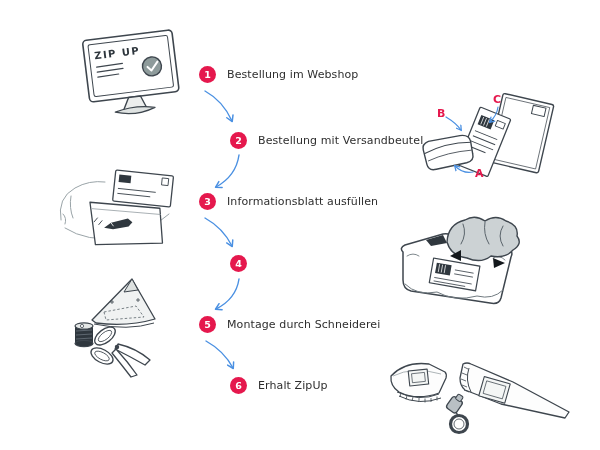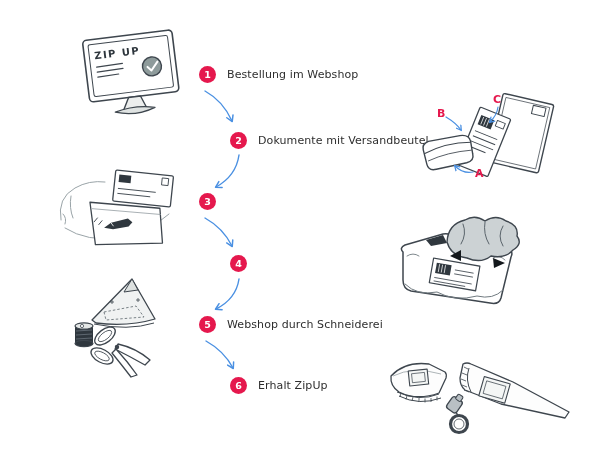--- a/index.html
+++ b/index.html
@@ -21,31 +21,32 @@
 <body>
 
 <div class="canvas">
 
   <div class="step" style="left:199px;top:66px">
     <span class="badge">1</span>
     <span class="step-label">Bestellung im Webshop</span>
   </div>
   <div class="step" style="left:230px;top:132px">
     <span class="badge">2</span>
-    <span class="step-label">Dokumente mit Versandbeutel</span>
+    <span class="step-label">Bestellung mit Versandbeutel</span>
   </div>
   <div class="step" style="left:199px;top:193px">
     <span class="badge">3</span>
+    <span class="step-label">Informationsblatt ausfüllen</span>
   </div>
   <div class="step" style="left:230px;top:255px">
     <span class="badge">4</span>
   </div>
   <div class="step" style="left:199px;top:316px">
     <span class="badge">5</span>
-    <span class="step-label">Webshop durch Schneiderei</span>
+    <span class="step-label">Montage durch Schneiderei</span>
   </div>
   <div class="step" style="left:230px;top:377px">
     <span class="badge">6</span>
     <span class="step-label">Erhalt ZipUp</span>
   </div>
 
   <svg class="illus" style="left:0;top:0" width="600" height="450" viewBox="0 0 600 450">
     <defs>
       <marker id="ah" viewBox="0 0 8 8" refX="5.5" refY="4" markerWidth="6.5" markerHeight="6.5" orient="auto">
         <path d="M1,1 L6,4 L1,7" fill="none" stroke="#4a90e2" stroke-width="1.3" stroke-linecap="round" stroke-linejoin="round"></path>

